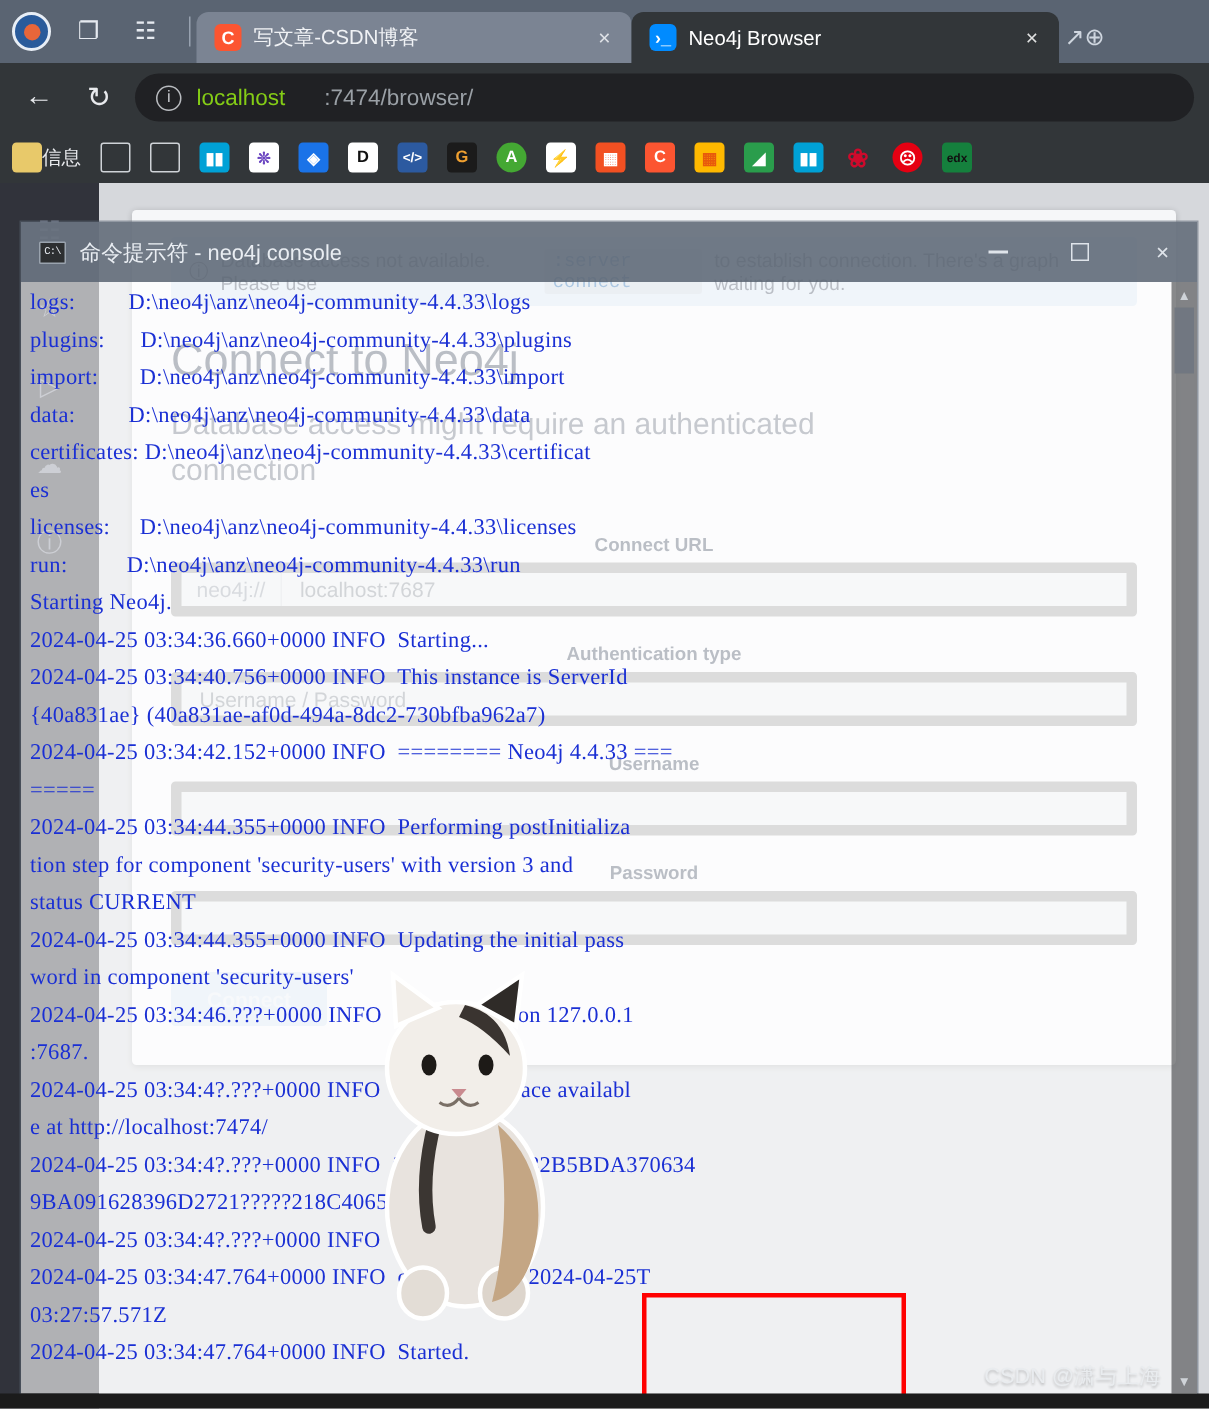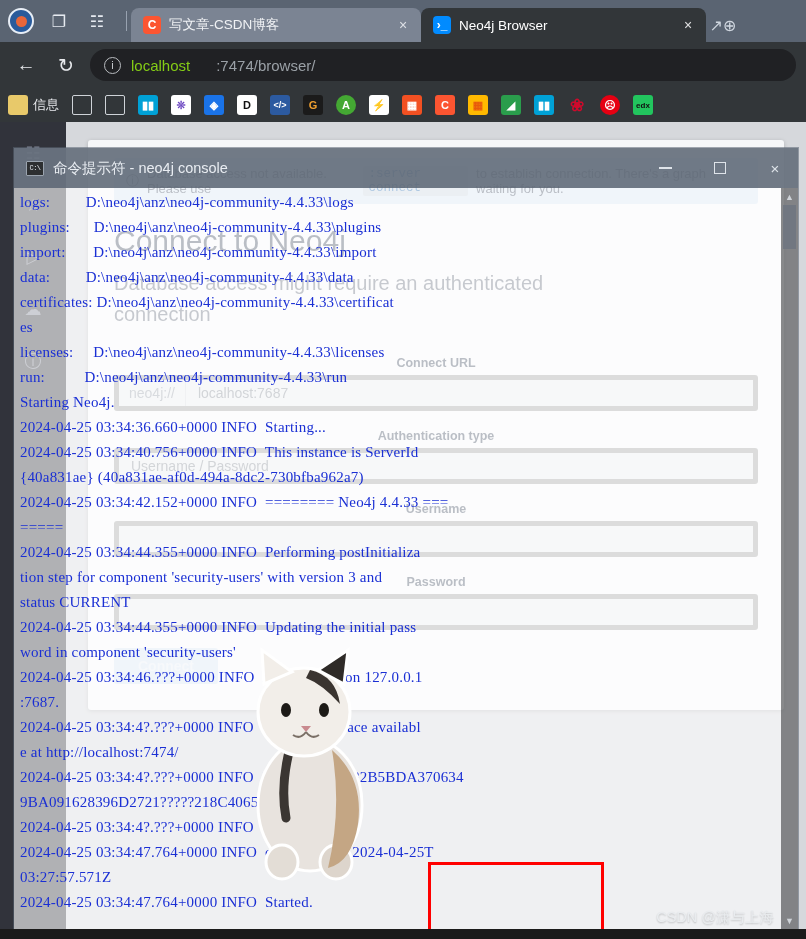--- a/index.html
+++ b/index.html
@@ -74,21 +74,21 @@
     font-size:11px;display:flex;align-items:center;justify-content:center;color:#c8cbd0;
   }
   .url-host{ color:#84cc16; }
   .url-path{ color:#9aa0a6;padding-left:26px; }
 
   .bookmarks{
     height:34px; background:#323639; display:flex; align-items:center;
     padding:0 6px; gap:9px; overflow:hidden;
   }
   .bm{
-    height:26px; display:flex;align-items:center; gap:5px;
+    height:26px; display:flex;align-items:center; 
     color:#e8eaed; font-size:13px; white-space:nowrap; padding:0 2px;
   }
   .bmico{ width:20px;height:20px;border-radius:3px;display:flex;
     align-items:center;justify-content:center;font-size:11px;font-weight:bold;color:#fff;flex:0 0 20px;}
 
   
   .page{
     position:absolute; left:0; top:122px; right:0; bottom:0;
     background:#d6d8dc;
   }
@@ -109,21 +109,21 @@
     background:#d7e4f2; color:#4a5568; font-size:13px;
     padding:8px 12px; border-radius:3px; margin-bottom:20px;
     display:flex;align-items:center;gap:8px;
   }
   .neo-cmd{ color:#2a6fb3; background:#cbd5e0; padding:1px 5px; border-radius:2px;
     font-family:"Liberation Mono", monospace; font-size:12.5px;}
   .neo-h1{ font-size:30px; color:#4a5568; font-weight:400; margin-bottom:10px;}
   .neo-sub{ font-size:20px; color:#6b7280; line-height:1.55; margin-bottom:26px; max-width:430px;}
   .neo-label{ font-size:12.5px; font-weight:bold; color:#4a5568; margin-bottom:5px;text-align:center;}
   .neo-field{
-    height:36px; background:#e9ecef; border:5px solid #a3a3a3; border-radius:3px;
+    height:36px; background:#e9ecef; border:7px solid #a3a3a3; border-radius:3px;
     display:flex; align-items:center; font-size:14px; color:#8a9099; margin-bottom:18px;
   }
   .neo-field .pfx{ padding:0 10px; color:#9aa0aa; border-right:1px solid #d7dbe0; height:100%;
      display:flex;align-items:center;}
   .neo-field .val{ padding:0 12px; }
   .neo-btn{
     display:inline-block; background:#d7e4f2; color:#e9eef5; font-weight:bold;
     font-size:14px; padding:10px 24px; border-radius:3px;
   }
 
@@ -410,18 +410,18 @@
     <div class="bm">
         <span class="bmico" style="background:#00a1d6">▮▮</span>
       </div>
     <div class="bm">
         <span class="bmico" style="background:transparent;color:#cf0a2c;font-size:17px">❀</span>
       </div>
     <div class="bm">
         <span class="bmico" style="background:#e60012;border-radius:50%">☹</span>
       </div>
     <div class="bm">
-        <span class="bmico" style="background:#22c55e;color:#111;font-size:8px">edx</span>
+        <span class="bmico" style="background:#15803d;color:#111;font-size:8px">edx</span>
       </div>
   </div>
 </div>
 
 <div class="taskbar-strip"></div>
 
 </body></html>

